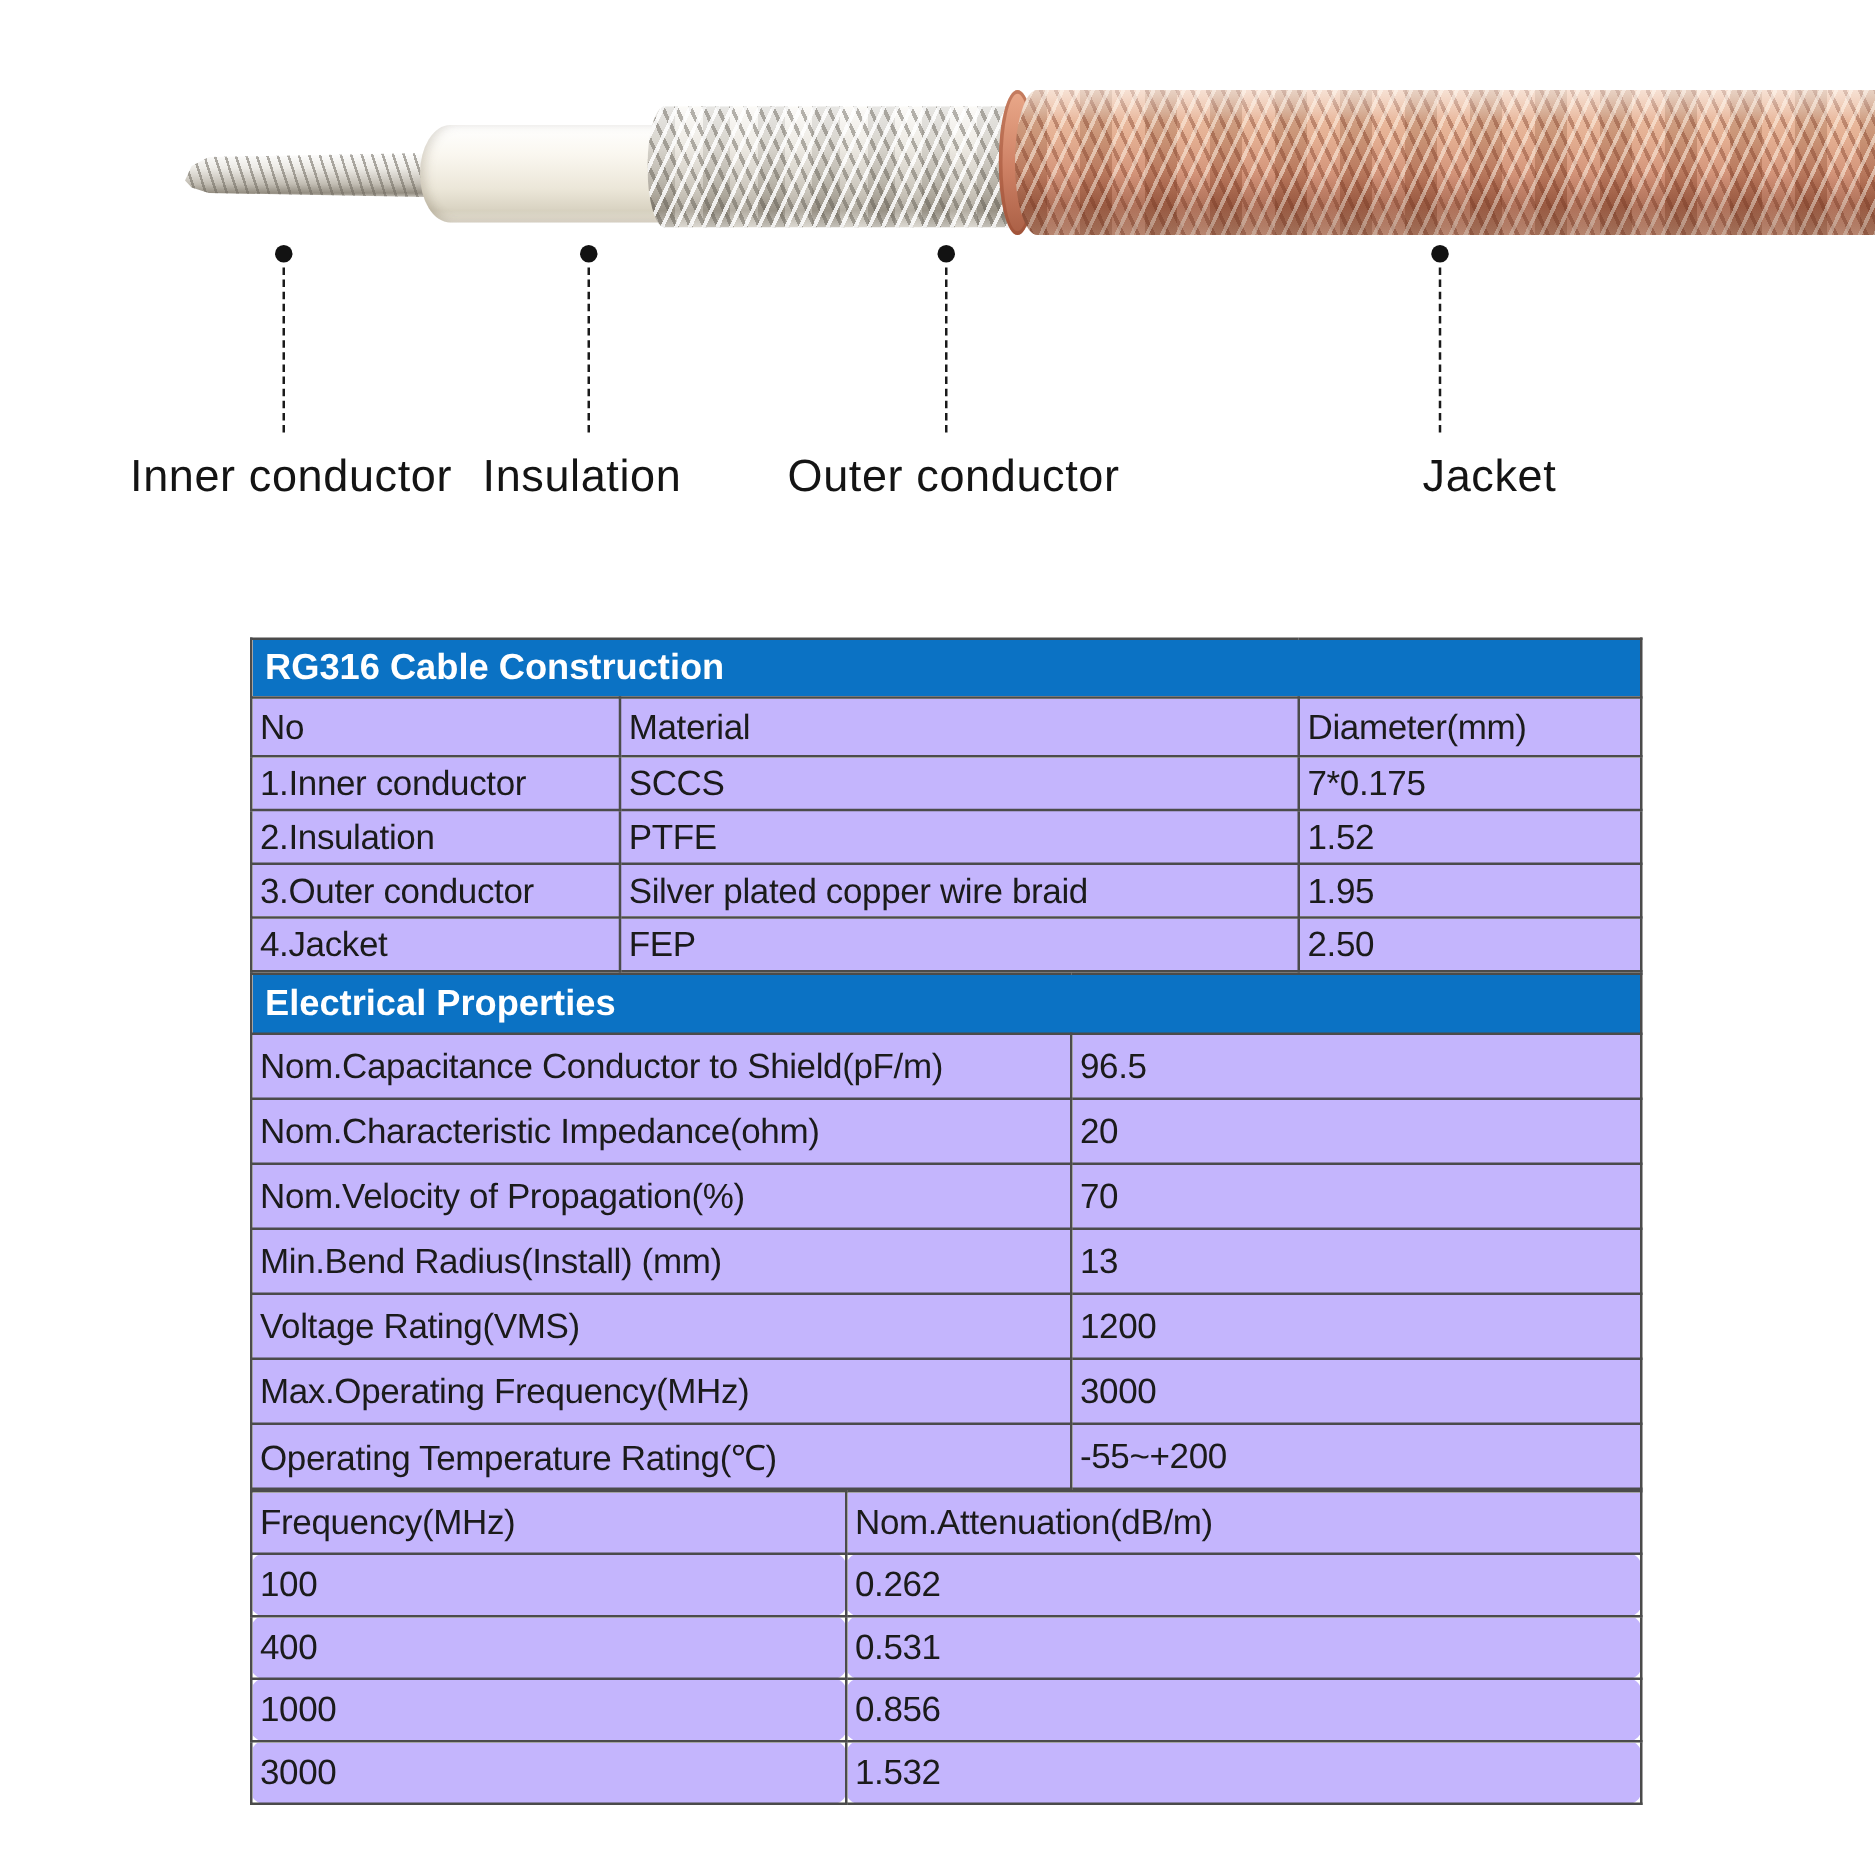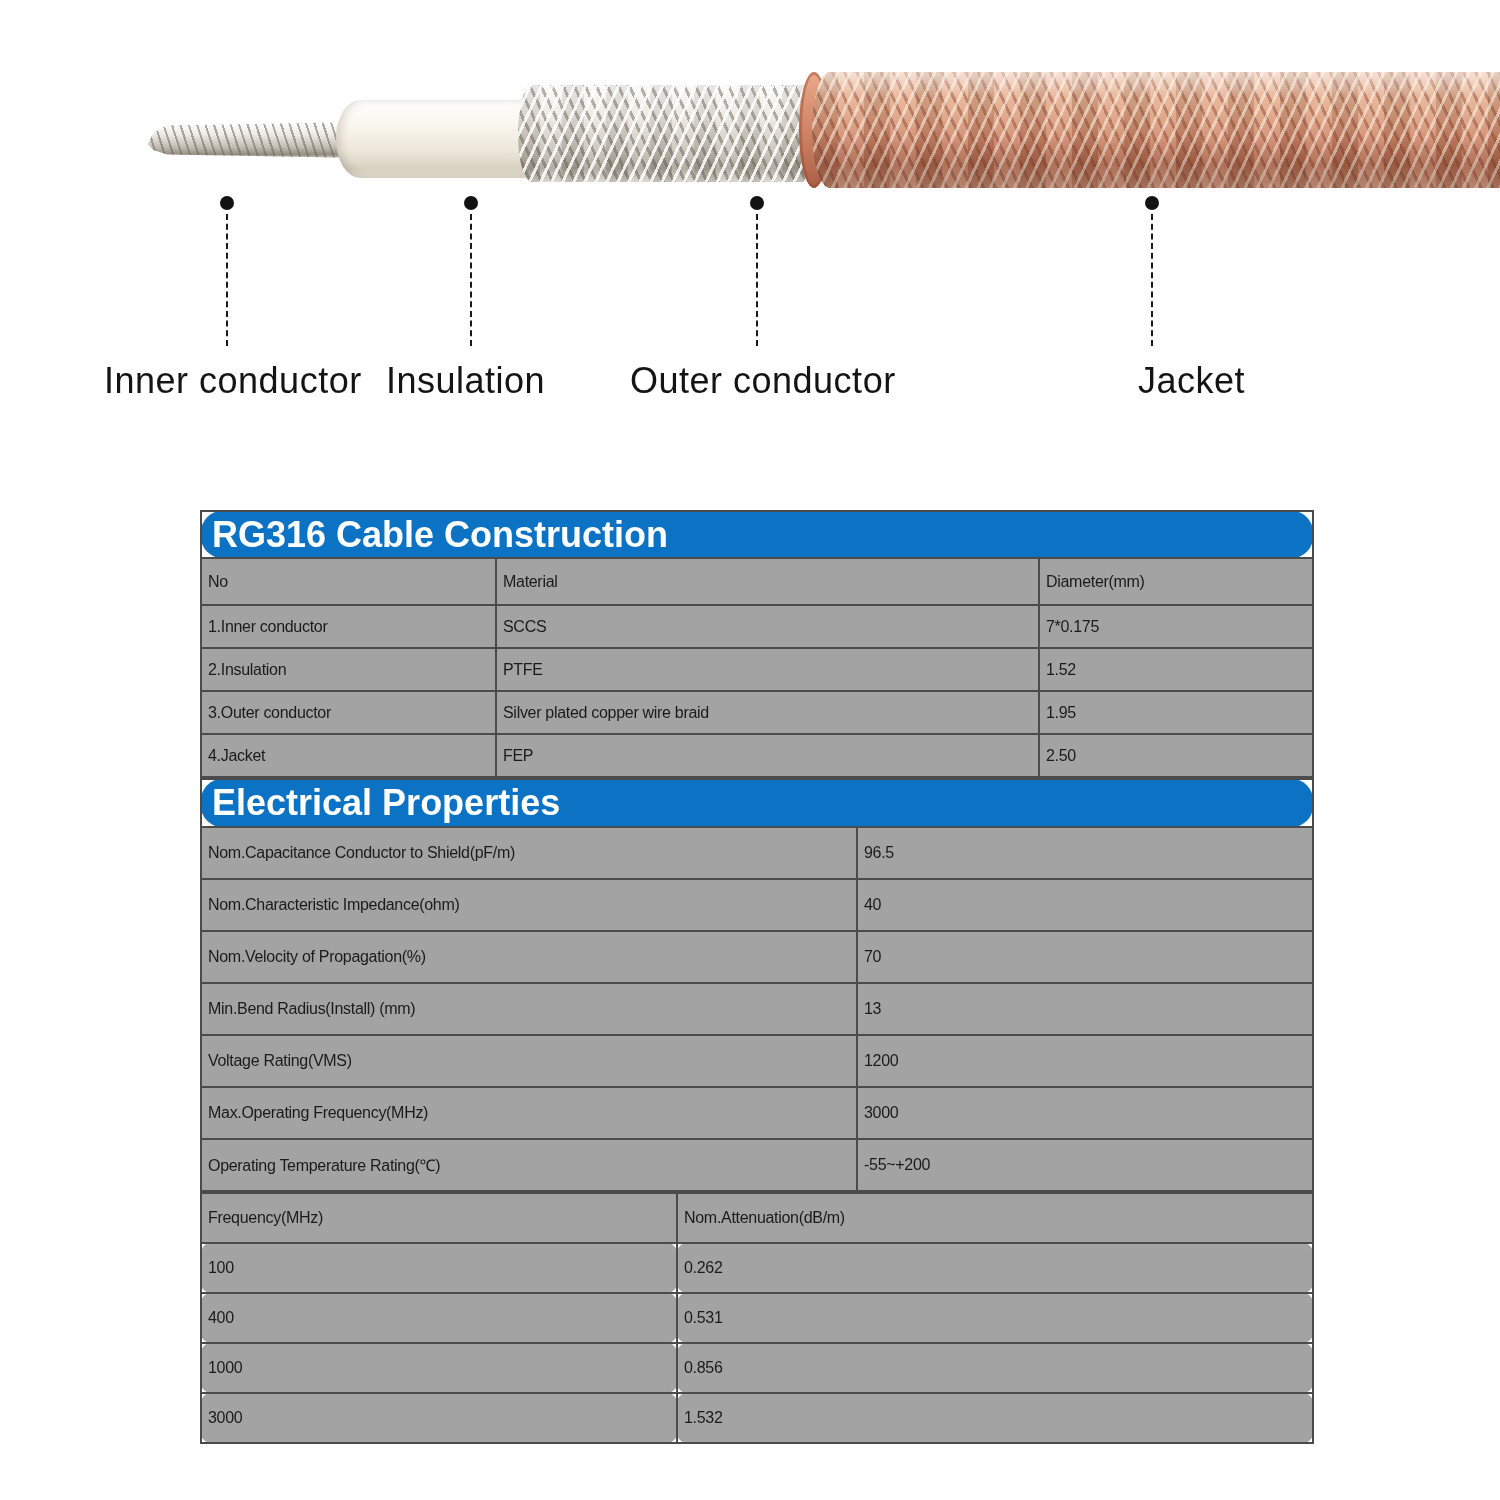--- a/index.html
+++ b/index.html
@@ -53,27 +53,27 @@
   .pointer-dot{position:absolute;width:14px;height:14px;border-radius:50%;background:#121212;z-index:6;}
   .pointer-line{position:absolute;width:0;border-left:2px dashed #1a1a1a;height:132px;z-index:6;}
 
   .cable-label{position:absolute;top:360px;font-size:36px;letter-spacing:.5px;color:#141414;white-space:nowrap;}
 
   
   .tables{position:absolute;left:200px;top:510px;width:1114px;}
   .tables table{border-collapse:collapse;table-layout:fixed;width:1114px;}
   .tables td{
     border:2px solid var(--border);
-    font-size:16px;color:var(--ink);
+    font-size:28px;color:var(--ink);
     padding:0 6px;letter-spacing:-0.3px;white-space:nowrap;overflow:hidden;
-    vertical-align:middle;background:#a3a3a3;
+    vertical-align:middle;background:#c4b5fd;
   }
   .title-row td{
     background:var(--blue);color:#ffffff;font-weight:bold;
-    font-size:36px;letter-spacing:0;padding:0 10px;border-radius:21px;
+    font-size:29px;letter-spacing:0;padding:0 10px;
   }
   .t1 .title-row td{height:45px;}
   .t1 .head-row td{height:45px;}
   .t1 .data-row td{height:41px;}
   .t2 .title-row td{height:46px;}
   .t2 .data-row td{height:50px;}
   .t3 .title-row td{height:48px;}
   .t3 .head-row td{height:48px;}
   .t3 .data-row td{height:48px;border-radius:10px;}
   .indent{padding-left:18px;}
@@ -153,21 +153,21 @@
       <tbody>
           <tr class="title-row">
         <td colspan="2">Electrical Properties</td>
       </tr>
       <tr class="data-row">
         <td>Nom.Capacitance Conductor to Shield(pF/m)</td>
         <td>96.5</td>
       </tr>
       <tr class="data-row">
         <td>Nom.Characteristic Impedance(ohm)</td>
-        <td>40</td>
+        <td>20</td>
       </tr>
       <tr class="data-row">
         <td>Nom.Velocity of Propagation(%)</td>
         <td>70</td>
       </tr>
       <tr class="data-row">
         <td>Min.Bend Radius(Install) (mm)</td>
         <td>13</td>
       </tr>
       <tr class="data-row">

